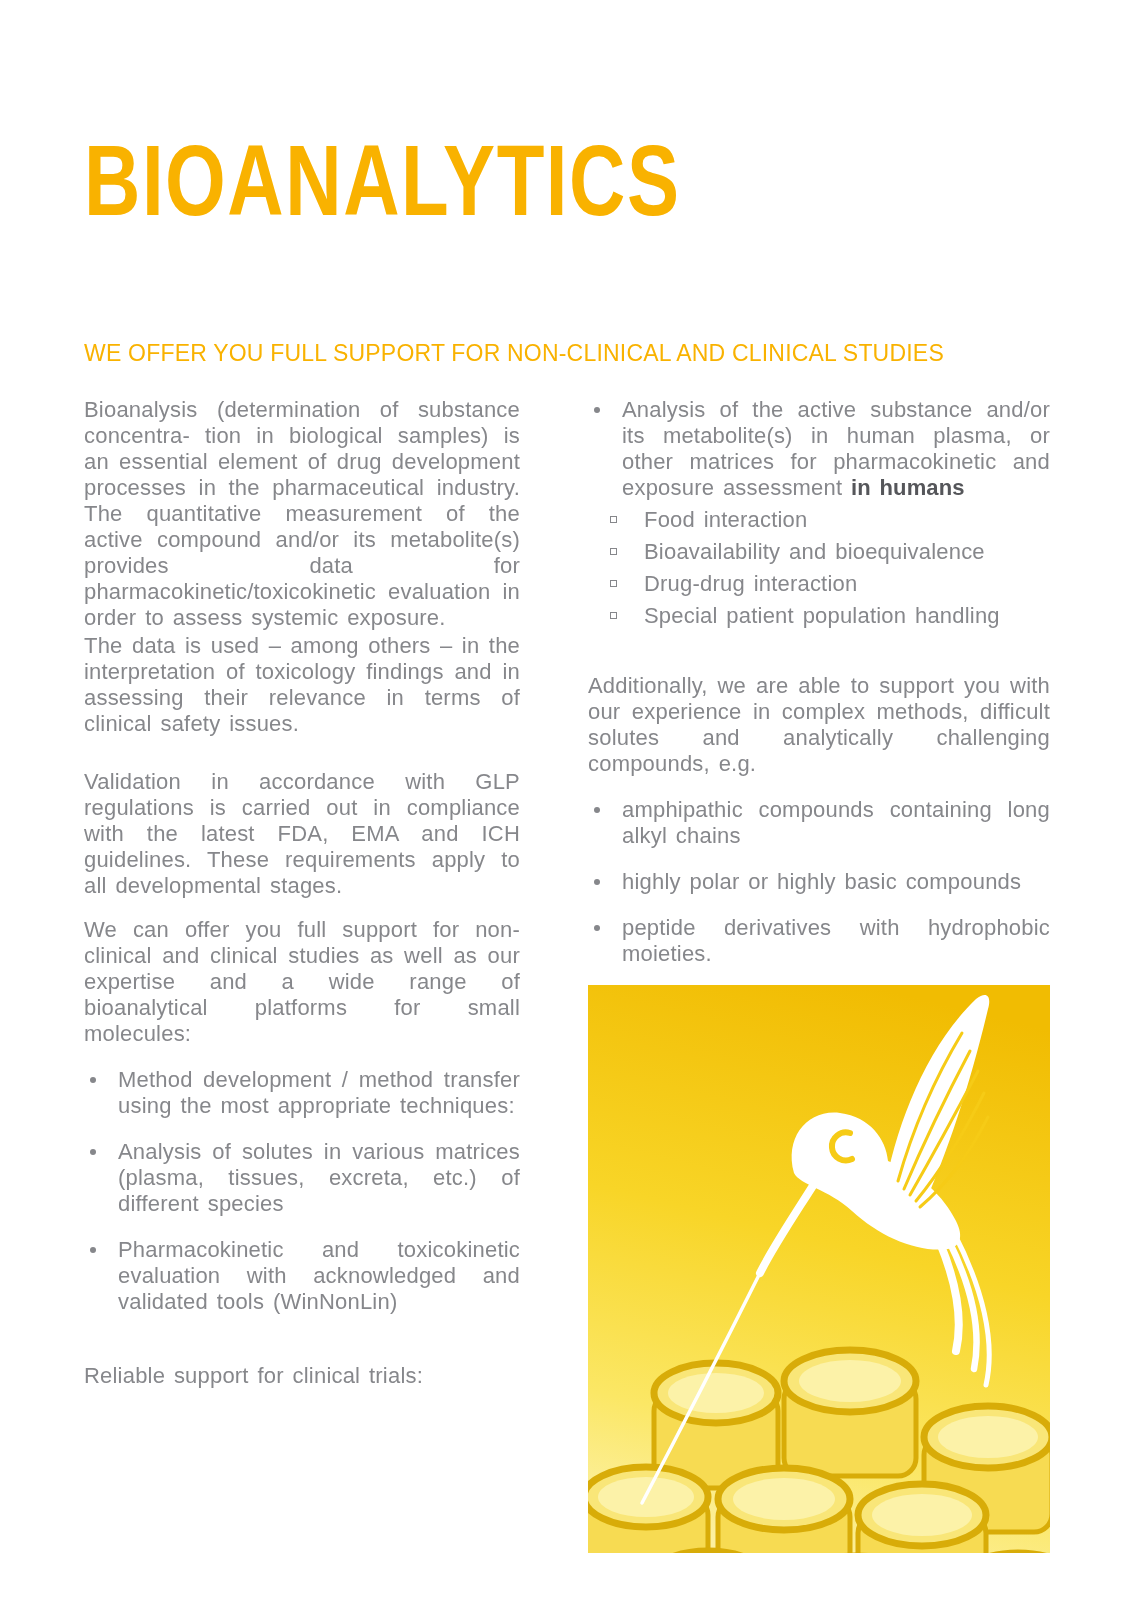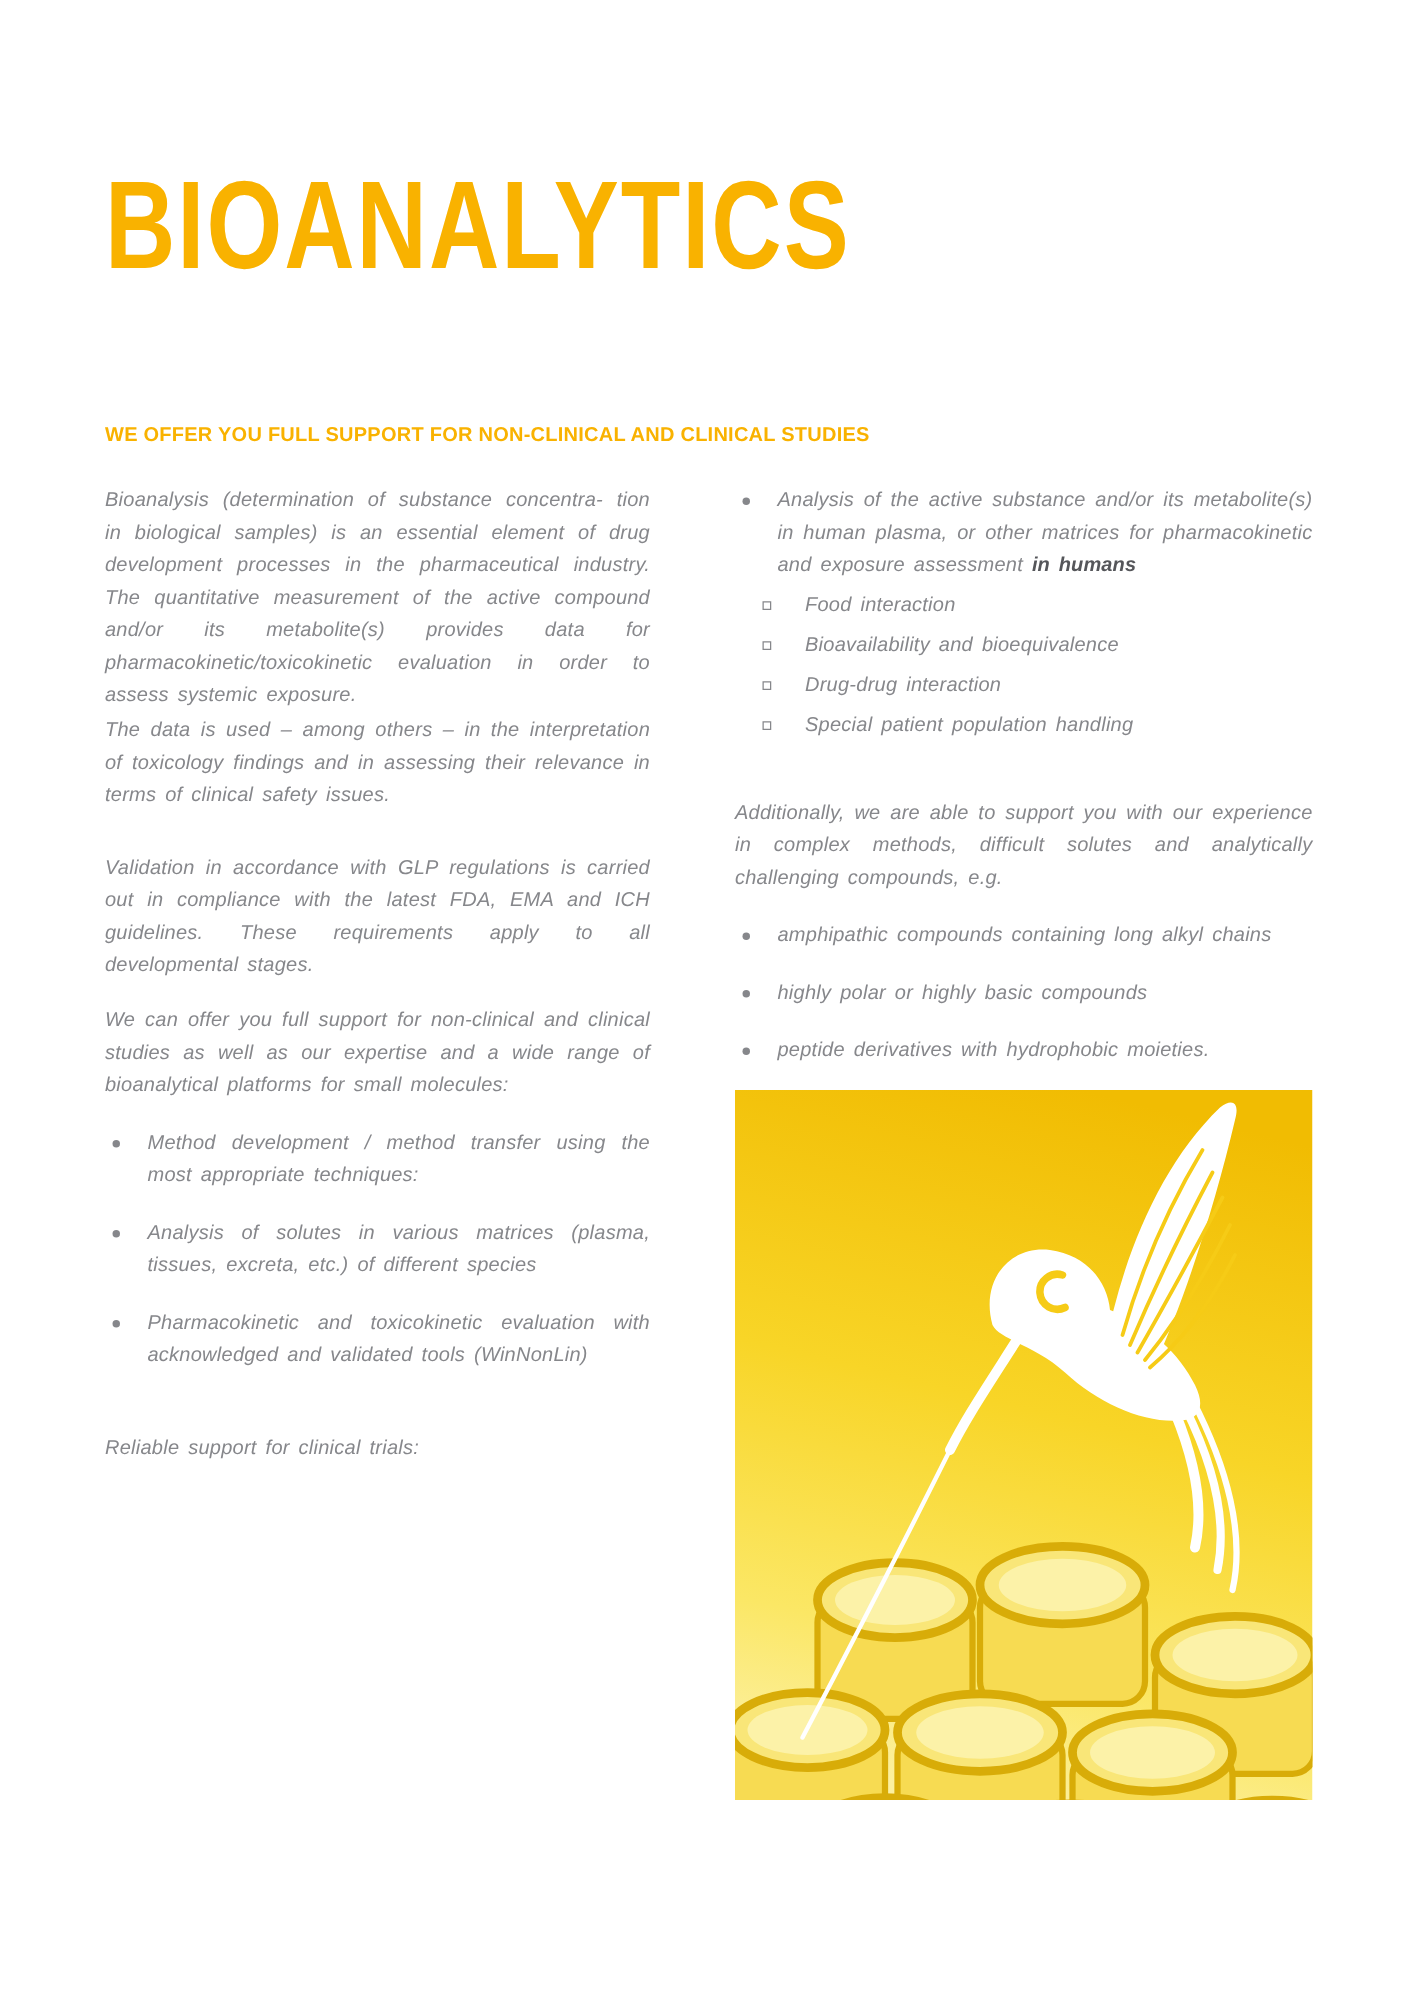--- a/index.html
+++ b/index.html
@@ -14,28 +14,28 @@
     font-family:"Liberation Sans", sans-serif;
   }
   .content{padding:0 80px 0 84px;}
   .doc-title{
     margin:130px 0 0 0;line-height:1;white-space:nowrap;
     color:var(--accent,#F9B200);font-weight:700;font-size:100px;letter-spacing:2px;
     transform:scaleX(0.78);transform-origin:left center;
   }
   .section-heading{
     margin:110px 0 0 0;color:var(--accent,#F9B200);
-    font-size:16px;font-weight:700;letter-spacing:0.2px;white-space:nowrap;
+    font-size:23px;font-weight:400;letter-spacing:0.2px;white-space:nowrap;
   }
   .columns{display:flex;margin-top:30px;}
   .col-left{width:436px;flex:0 0 436px;}
   .col-right{width:462px;flex:0 0 462px;margin-left:68px;}
   p,li{
-    color:var(--body,#86878B);font-size:16px;line-height:26px;margin:0;
-    text-align:justify;letter-spacing:0.2px;word-spacing:2.5px;font-style:italic;
+    color:var(--body,#86878B);font-size:22px;line-height:26px;margin:0;
+    text-align:justify;letter-spacing:0.2px;word-spacing:2.5px;
   }
   ul{list-style:none;margin:0;padding:0;}
   li{position:relative;margin-top:4px;}
   li.b1{padding-left:34px;margin-top:20px;}
   li.b2{padding-left:56px;margin-top:6px;}
   .dot{
     position:absolute;left:6px;top:10px;width:6px;height:6px;border-radius:50%;
     background:var(--body,#86878B);
   }
   .sq{

